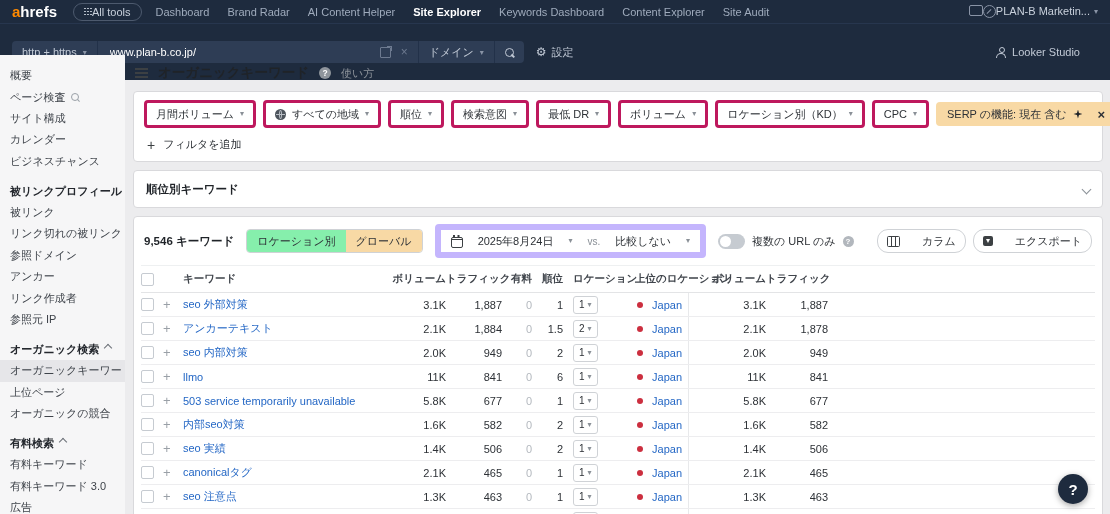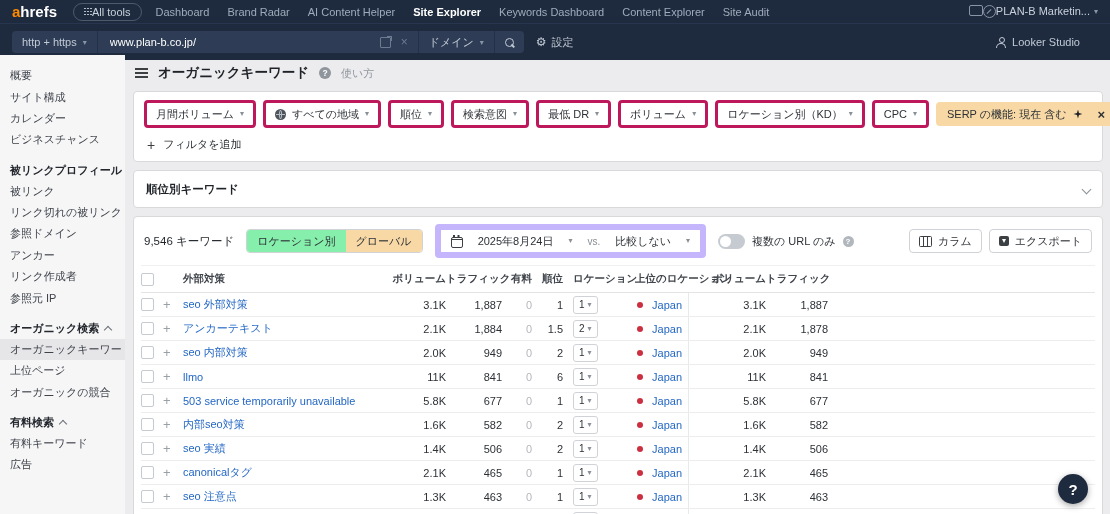--- a/index.html
+++ b/index.html
@@ -19,21 +19,21 @@
   .nav-item{color:#9fabbc;cursor:pointer;white-space:nowrap}
   .nav-item.active{color:#fff;font-weight:bold}
   .topnav-right{margin-left:auto;display:flex;align-items:flex-start;}
   .icon-monitor{width:12px;height:9px;border:1px solid #8a94a6;border-radius:2px;display:inline-block}
   .icon-compass{width:11px;height:11px;border:1px solid #8a94a6;border-radius:50%;position:relative;display:inline-block}
   .icon-compass::after{content:"";position:absolute;left:2px;top:4.5px;width:6px;height:1px;background:#8a94a6;transform:rotate(-45deg)}
   .account{color:#c9d1dc;display:flex;align-items:center;gap:4px;cursor:pointer;white-space:nowrap}
   .caret{color:#8a9097;font-size:8px;line-height:1}
   .caret-dark-blue{color:#8a94a6;font-size:8px}
   
-  .urlbar{height:32px;background:#1e2b3e;display:flex;align-items:center;padding:2px 12px;border-top:1px solid #27364e}
+  .urlbar{height:32px;background:#1e2b3e;display:flex;align-items:center;padding:12px 12px;border-top:1px solid #27364e}
   .url-group{display:flex;align-items:center;height:22px;background:#2e3d55;border-radius:4px}
   .seg{display:flex;align-items:center;gap:6px;padding:0 10px;height:100%;cursor:pointer}
   .seg + .seg{border-left:1px solid #223149}
   .proto,.domain-mode{color:#c2cad6;white-space:nowrap}
   .url-seg{width:300px;justify-content:space-between;cursor:default}
   .url-input{flex:1;background:transparent;border:none;outline:none;color:#fff;font-size:11px;font-family:inherit}
   .url-icons{display:flex;align-items:center;gap:10px}
   .icon-ext{width:9px;height:9px;border:1px solid #6d7a90;border-radius:1px;position:relative;display:inline-block}
   .icon-ext::after{content:"";position:absolute;right:-2px;top:-2px;width:4px;height:4px;border-top:1px solid #6d7a90;border-right:1px solid #6d7a90}
   .x-dim{color:#6d7a90;font-size:12px;line-height:1;cursor:pointer}
@@ -42,21 +42,21 @@
   .settings{display:flex;align-items:center;gap:5px;color:#c2cad6;margin-left:12px;cursor:pointer}
   .gear{font-size:12px;line-height:1;color:#c2cad6}
   .looker{margin-left:auto;display:flex;align-items:center;gap:6px;color:#c2cad6;padding-right:18px;cursor:pointer}
   .icon-person{width:10px;height:10px;position:relative;display:inline-block}
   .icon-person::before{content:"";position:absolute;left:2.5px;top:0;width:4px;height:4px;border:1px solid #c2cad6;border-radius:50%}
   .icon-person::after{content:"";position:absolute;left:0;top:6px;width:8px;height:4px;border:1px solid #c2cad6;border-bottom:none;border-radius:5px 5px 0 0}
   
   .sidebar{position:absolute;top:55px;left:0;width:125px;bottom:0;background:#f6f6f7;padding-top:10px;overflow:hidden}
   .sb-item{padding:3.2px 10px;color:#3e434a;cursor:pointer;white-space:nowrap;display:flex;align-items:center;gap:5px}
   .sb-item.active{background:#e6e6e9}
-  .sb-header{margin-top:7px;padding:5px 10px 3px;font-weight:bold;color:#24282e;display:flex;align-items:center;gap:6px;cursor:pointer;white-space:nowrap}
+  .sb-header{margin-top:7px;padding:5px 10px 3px;font-weight:bold;color:#24282e;display:flex;gap:6px;cursor:pointer;white-space:nowrap}
   .chev-up{width:5px;height:5px;border-left:1.3px solid #6b7077;border-top:1.3px solid #6b7077;transform:rotate(45deg);margin-top:3px}
   .icon-search-gray{width:6px;height:6px;border:1px solid #9aa0a7;border-radius:50%;position:relative;display:inline-block}
   .icon-search-gray::after{content:"";position:absolute;width:3px;height:1px;background:#9aa0a7;left:5px;top:6px;transform:rotate(45deg)}
   
   .main{position:absolute;left:125px;right:0;top:55px;bottom:0;padding:0 7px 0 8px;overflow:hidden}
   .title-row{display:flex;align-items:center;gap:10px;height:36px;padding-left:2px}
   .icon-burger{width:13px;height:10px;display:flex;flex-direction:column;justify-content:space-between;cursor:pointer}
   .icon-burger i{height:1.6px;background:#3c4043;display:block}
   .page-title{font-size:13.5px;font-weight:bold;color:#1f2328}
   .help-circle{width:12px;height:12px;border-radius:50%;background:#8f959c;color:#fff;font-size:8.5px;
@@ -69,32 +69,32 @@
   .chip{display:inline-flex;align-items:center;gap:6px;border:3px solid #be185d;border-radius:4px;height:22px;
         padding:0 9px;background:#fff;color:#2d3136;white-space:nowrap;cursor:pointer}
   .icon-globe{width:11px;height:11px;border-radius:50%;background:#4d545c;position:relative;display:inline-block}
   .icon-globe::before{content:"";position:absolute;left:1px;right:1px;top:5px;height:1px;background:#b9bec5}
   .icon-globe::after{content:"";position:absolute;left:3.5px;top:1px;bottom:1px;width:3px;border:1px solid #b9bec5;border-radius:50%;box-sizing:border-box}
   .chip-active{display:inline-flex;align-items:center;gap:7px;background:#f8d9a5;border-radius:4px;height:24px;padding:0 11px;white-space:nowrap}
   .sparkle{width:9px;height:9px;background:#1f2328;display:inline-block;cursor:pointer;
            clip-path:polygon(50% 0,61% 39%,100% 50%,61% 61%,50% 100%,39% 61%,0 50%,39% 39%)}
   .chip-x{color:#2d3136;font-size:13px;font-weight:bold;margin-left:8px;cursor:pointer;line-height:1}
   .preset-group{margin-left:auto;display:flex;gap:6px}
-  .btn{display:inline-flex;align-items:center;gap:6px;border:1px solid #cfd2d6;border-radius:4px;height:22px;
+  .btn{display:inline-flex;align-items:center;gap:22px;border:1px solid #cfd2d6;border-radius:11px;height:22px;
        padding:0 9px;background:#fff;color:#2d3136;white-space:nowrap;cursor:pointer}
   .add-filter-row{margin-top:9px;display:flex;align-items:center;gap:8px;padding-left:3px;color:#2d3136;cursor:pointer}
   .plus-dark{font-size:14px;color:#3c4043;line-height:1}
   
   .rank-card{margin-top:8px;height:36px;display:flex;align-items:center;justify-content:space-between;padding:0 12px}
   .rank-title{font-weight:bold;font-size:11.5px;color:#1f2328}
   .chev-dn{width:6px;height:6px;border-left:1.4px solid #8a9097;border-top:1.4px solid #8a9097;transform:rotate(225deg);cursor:pointer}
   
   .table-card{margin-top:8px;height:330px;padding:0 7px}
   .table-toolbar{display:flex;align-items:center;gap:12px;padding:7px 3px;border-bottom:1px solid #eef0f1}
-  .count{font-weight:normal;font-size:11.5px;color:#1f2328;white-space:nowrap}
+  .count{font-weight:bold;font-size:11.5px;color:#1f2328;white-space:nowrap}
   .segmented{display:flex;border:1px solid #cfd2d6;border-radius:4px;overflow:hidden;height:22px}
   .segment{display:flex;align-items:center;padding:0 10px;background:#86efac;color:#2d3136;cursor:pointer;white-space:nowrap}
   .segment + .segment{border-left:1px solid #cfd2d6}
   .segment.active{background:#f8d9a5;border-left:none}
   .date-ctl{display:flex;align-items:center;border:6px solid #c4b5fd;border-radius:4px;height:22px;padding:0 10px;gap:15px;cursor:pointer}
   .icon-cal{width:10px;height:9px;border:1.2px solid #3c4043;border-radius:2px;position:relative;margin-top:2px;display:inline-block}
   .icon-cal::before{content:"";position:absolute;top:1.5px;left:0;right:0;height:1px;background:#3c4043}
   .icon-cal::after{content:"";position:absolute;top:-3px;left:1.5px;width:1.5px;height:2.5px;background:#3c4043;box-shadow:4.5px 0 0 #3c4043}
   .vs{color:#8a9097;font-size:10px}
   .toggle-group{display:flex;align-items:center;gap:7px}
@@ -188,20 +188,25 @@
     <span>Looker Studio</span>
   </span>
 </div>
 
 <div class="sidebar" id="sidebar-nav">
     <div class="sb-item">
     <span>概要</span>
 
   </div>
     <div class="sb-item">
+    <span>ページ検査</span>
+    <span class="icon-search-gray"></span>
+
+  </div>
+    <div class="sb-item">
     <span>サイト構成</span>
 
   </div>
     <div class="sb-item">
     <span>カレンダー</span>
 
   </div>
     <div class="sb-item">
     <span>ビジネスチャンス</span>
 
@@ -249,20 +254,24 @@
     <div class="sb-item">
     <span>オーガニックの競合</span>
 
   </div>
     <div class="sb-header">
     <span>有料検索</span>
     <span class="chev-up"></span>
   </div>
     <div class="sb-item">
     <span>有料キーワード</span>
+
+  </div>
+    <div class="sb-item">
+    <span>有料キーワード 3.0</span>
 
   </div>
     <div class="sb-item">
     <span>広告</span>
 
   </div>
   </div>
 
 <div class="main">
 
@@ -391,21 +400,21 @@
         <col style="width:72px">
           <col style="width:53px">
           <col style="width:78px">
           <col style="width:62px">
           <col>
       </colgroup>
       <thead>
         <tr>
           <th class="th-left"><span class="checkbox"></span></th>
           <th class="th-left"></th>
-          <th class="th-left">外部対策</th>
+          <th class="th-left">キーワード</th>
           <th>ボリューム</th>
           <th>トラフィック</th>
           <th>有料</th>
           <th>順位</th>
           <th class="th-loc">ロケーション</th>
           <th class="th-left">上位のロケーション</th>
           <th>ボリューム</th>
           <th>トラフィック</th>
           <th></th>
         </tr>

